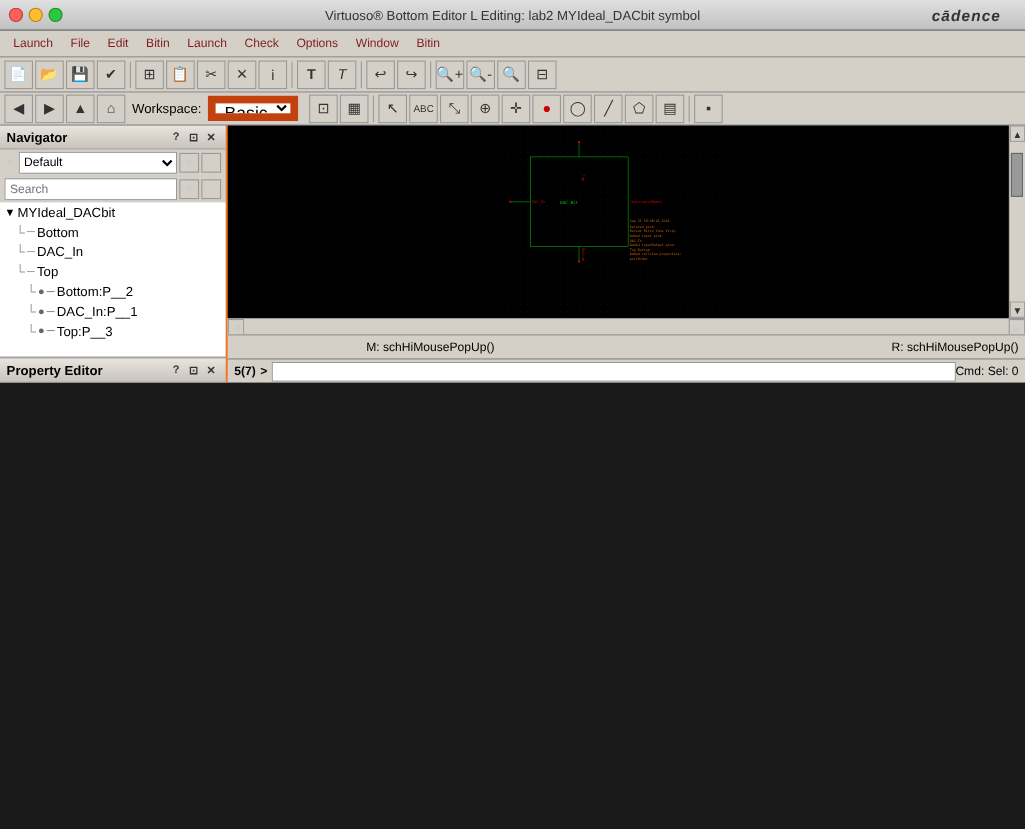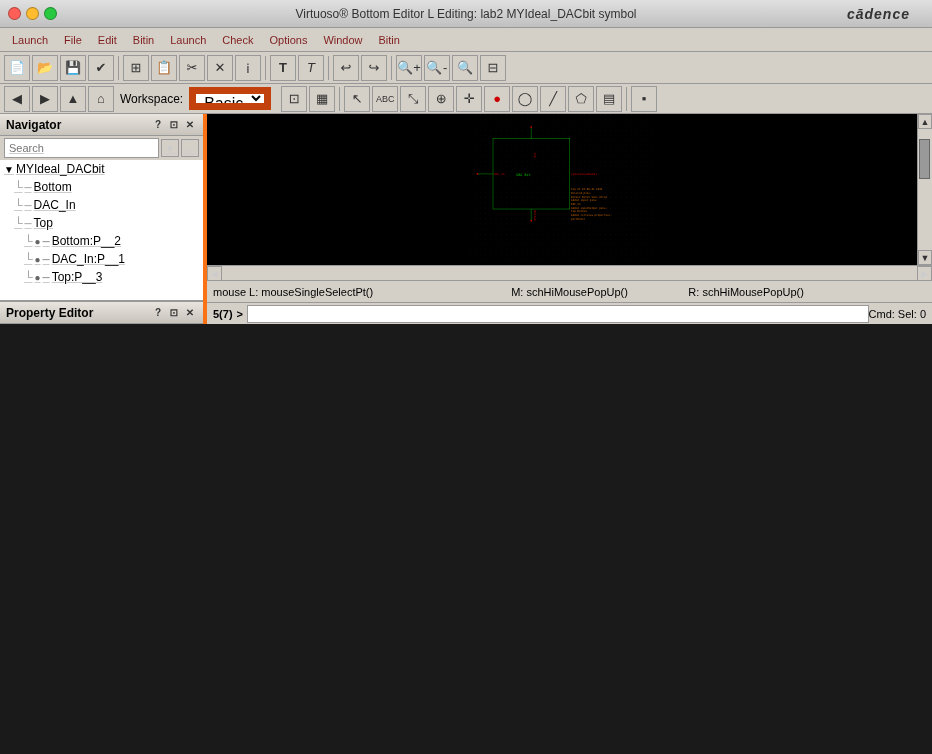--- a/index.html
+++ b/index.html
@@ -53,21 +53,21 @@
     }
     .workspace-label { font-size: 12px; margin: 0 4px; color: #000; }
     .workspace-select {
       height: 23px; background: white; border: 7px solid #c2410c;
       font-size: 16px; padding: 0 4px; color: #000; cursor: pointer;
     }
 
     
     #leftpanel {
       width: 207px; min-width: 207px; background: #d4d0c8;
-      border-right: 4px solid #f97316; display: flex; flex-direction: column; text-decoration: underline;
+      border-right: 2px solid #f97316; display: flex; flex-direction: column;
     }
 
     
     #navigator {
       border-bottom: 1px solid #999;
     }
     .panel-header {
       height: 22px; background: linear-gradient(to bottom, #e8e4de, #c8c4bc);
       display: flex; align-items: center; padding: 0 6px;
       border-bottom: 1px solid #999; font-size: 12px; font-weight: bold; color: #000;
@@ -147,21 +147,21 @@
     .hscroll-btn { width: 15px; height: 15px; background: #d4d0c8; border: 1px solid #999; display: flex; align-items: center; justify-content: center; font-size: 9px; cursor: pointer; }
     .hscroll-track { flex: 1; background: #d4d0c8; }
 
     #statusbar {
       width: 100%; height: 22px; background: #d4d0c8;
       display: flex; align-items: center; padding: 0 6px;
       border-top: 1px solid #999; font-size: 11px; color: #000;
     }
     #statusbar .status-left { flex: 1; }
     #statusbar .status-mid { flex: 1; text-align: center; }
-    #statusbar .status-right { flex: 1; text-align: left; }
+    #statusbar .status-right { flex: 1; text-align: right; }
 
     #cmdbar {
       width: 100%; height: 22px; background: #d4d0c8;
       display: flex; align-items: center; padding: 0 6px;
       border-top: 1px solid #999; font-size: 11px; color: #000;
     }
     .cmd-prompt { font-weight: bold; margin-right: 4px; }
     .cmd-input { flex: 1; height: 18px; border: none; background: white; border: 1px solid #999; padding: 0 4px; font-size: 11px; }
 
     .main-content { display: flex; flex: 1; overflow: hidden; }
@@ -251,20 +251,28 @@
     <div id="navigator">
       <div class="panel-header">
         <span class="panel-title">Navigator</span>
         <div class="panel-header-icons">
           <span class="panel-icon">?</span>
           <span class="panel-icon">⊡</span>
           <span class="panel-icon">✕</span>
         </div>
       </div>
 
+      <div class="filter-bar">
+        <span class="filter-icon">▼</span>
+        <select class="filter-select">
+          <option>Default</option>
+        </select>
+        <div class="filter-btn">▼</div>
+        <div class="filter-btn">…</div>
+      </div>
 
       <div class="search-bar">
         <input class="search-input" type="text" placeholder="Search" style="">
         <div class="search-btn">▼</div>
         <div class="search-btn">…</div>
       </div>
 
 
       <div class="nav-tree">
         <div class="tree-item" style="padding-left:4px;">
@@ -378,21 +386,20 @@
       </div>
     </div>
 
     <div id="hscroll-area">
       <div class="hscroll-btn">◀</div>
       <div class="hscroll-track"></div>
       <div class="hscroll-btn">▶</div>
     </div>
 
     <div id="statusbar">
-      <span class="status-left">mouse L: mouseSingleSelectPt()</span>
       <span class="status-mid">M: schHiMousePopUp()</span>
       <span class="status-right">R: schHiMousePopUp()</span>
     </div>
 
     <div id="cmdbar">
       <span class="cmd-prompt">5(7)</span>
       <span class="cmd-prompt">&gt;</span>
       <input class="cmd-input" type="text" style="">
       <span style="margin-left:auto; font-size:11px;">Cmd: Sel: 0</span>
     </div>

